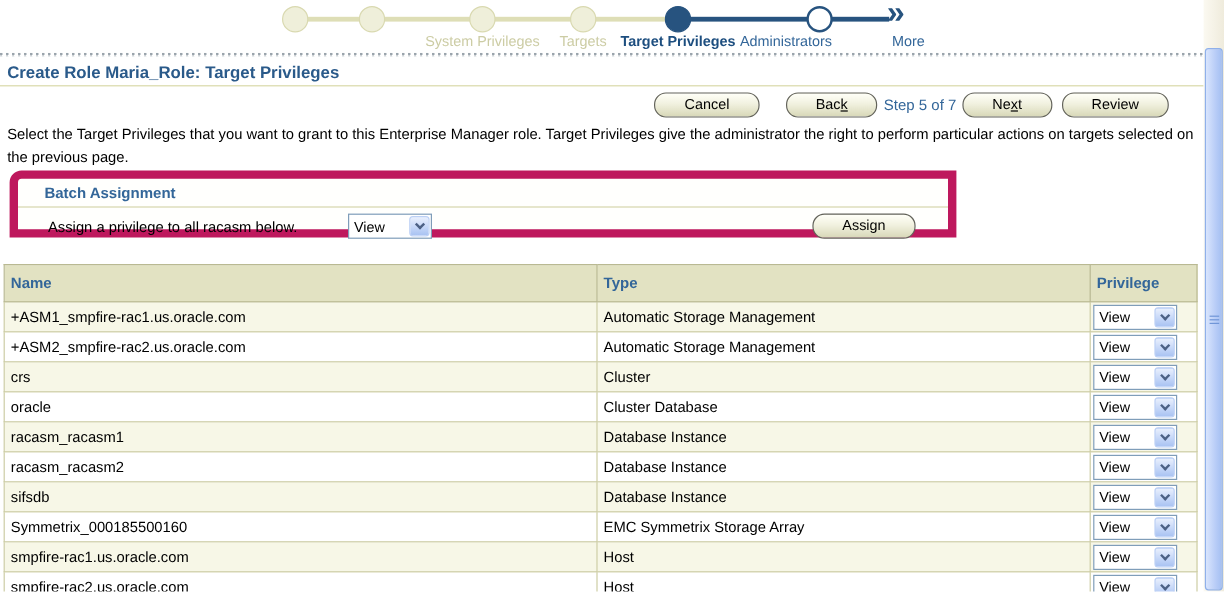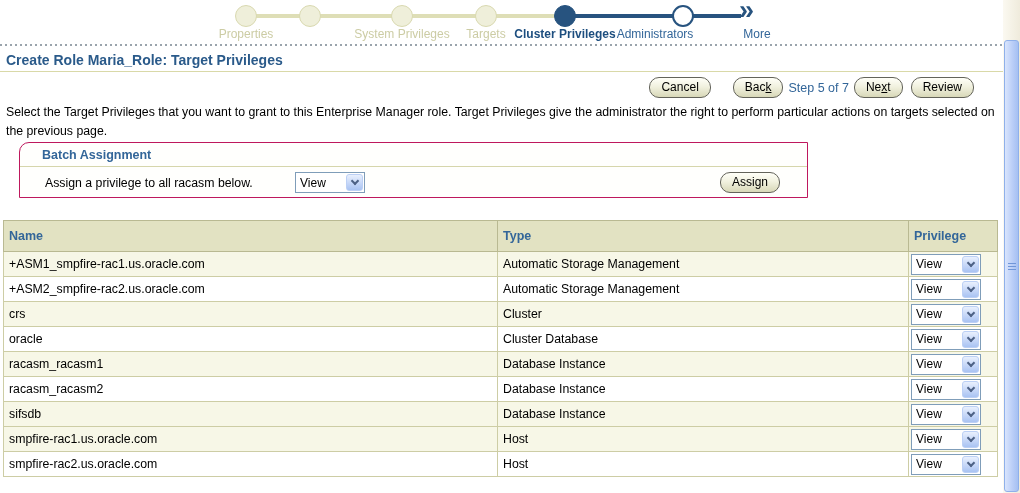--- a/index.html
+++ b/index.html
@@ -24,33 +24,33 @@
 
   
   #dotted-sep { position:absolute; left:0; top:44px; width:1003px; height:3px;
     background-image:radial-gradient(circle at 1px 1px,#9aa4ac 1px,transparent 1.4px);
     background-size:5px 3px; background-repeat:repeat-x; }
   #page-title { position:absolute; left:6px; top:52px; font-size:14px; font-weight:bold; color:#2a5a8a; }
   #title-rule { position:absolute; left:0; top:71px; width:1003px; height:1px; background:#d9d9a8; }
 
   
   #toolbar { position:absolute; top:77px; right:46px; display:flex; align-items:center; }
-  .btn { display:inline-block; padding:2px 11px 3px; border:1px solid #63635a; border-radius:10px;
+  .btn { display:inline-block; padding:2px 24px 3px; border:1px solid #63635a; border-radius:10px;
     background:linear-gradient(180deg,#fffff8 0%,#f1f1df 45%,#d8d8b8 100%);
     font-family:inherit; font-size:12px; color:#000; cursor:default; white-space:nowrap; }
   .btn u { text-decoration:underline; }
   #toolbar .gap-lg { width:22px; } #toolbar .gap-sm { width:8px; }
   #step-indicator { color:#336699; font-size:12.5px; padding:0 5px; white-space:nowrap; }
 
   
   #description { position:absolute; left:6px; top:103px; width:990px; font-size:12.3px; line-height:19px; color:#000; }
 
   
-  #batch-box { position:absolute; left:19px; top:142px; width:789px; height:56px;
-    border:1px solid #be185d; border-top-left-radius:10px; background:#fffffd; }
+  #batch-box { position:absolute; left:8px; top:142px; width:789px; height:56px;
+    border:7px solid #be185d; border-top-left-radius:10px; background:#fffffd; }
   #batch-title { position:absolute; left:22px; top:5px; font-size:12.5px; font-weight:bold; color:#336699; }
   #batch-rule { position:absolute; left:0; top:23px; width:100%; height:1px; background:#d6d6ac; }
   #batch-label { position:absolute; left:25px; top:33px; font-size:12.3px; }
   #batch-select { position:absolute; left:275px; top:29px; }
   #assign-button { position:absolute; right:27px; top:29px; }
 
   
   .xp-select { position:relative; width:70px; height:21px; border:1px solid #7f9db9; background:#fff;
     display:flex; align-items:center; justify-content:space-between; }
   .xp-select .val { padding-left:4px; font-size:12px; color:#000; }
@@ -78,28 +78,27 @@
 </style>
 </head>
 <body>
 
 <div id="page">
 
   <div id="train">
     <div class="t-line past-line" style="left:246px;width:319px;"></div>
     <div class="t-line future-line" style="left:565px;width:176px;"></div>
   <div class="t-circle past" style="left: 235px;"></div>
-      <div class="t-label past" style="left: 171px;">Properties</div>
       <div class="t-circle past" style="left: 299px;"></div>
       <div class="t-circle past" style="left: 391px;"></div>
       <div class="t-label past" style="left: 327px;">System Privileges</div>
       <div class="t-circle past" style="left: 475px;"></div>
       <div class="t-label past" style="left: 411px;">Targets</div>
       <div class="t-circle current" style="left: 554px;"></div>
-      <div class="t-label current" style="left: 490px;">Cluster Privileges</div>
+      <div class="t-label current" style="left: 490px;">Target Privileges</div>
       <div class="t-circle future" style="left: 672px;"></div>
       <div class="t-label future" style="left: 580px;">Administrators</div>
       <span class="t-arrow" style="left: 739px;">»</span>
       <div class="t-label more" style="left: 682px;">More</div>
     </div>
 
   <div id="dotted-sep"></div>
 
   <h1 id="page-title">Create Role Maria_Role: Target Privileges</h1>
   <div id="title-rule"></div>
@@ -227,20 +226,32 @@
       <td class="priv-cell">
         <div class="xp-select">
           <span class="val">View</span>
           <span class="arrow-btn">
                 <span class="chevron-down"></span>
               </span>
         </div>
       </td>
     </tr>
 
+    <tr>
+      <td>Symmetrix_000185500160</td>
+      <td>EMC Symmetrix Storage Array</td>
+      <td class="priv-cell">
+        <div class="xp-select">
+          <span class="val">View</span>
+          <span class="arrow-btn">
+                <span class="chevron-down"></span>
+              </span>
+        </div>
+      </td>
+    </tr>
 
     <tr class="alt">
       <td>smpfire-rac1.us.oracle.com</td>
       <td>Host</td>
       <td class="priv-cell">
         <div class="xp-select">
           <span class="val">View</span>
           <span class="arrow-btn">
                 <span class="chevron-down"></span>
               </span>

